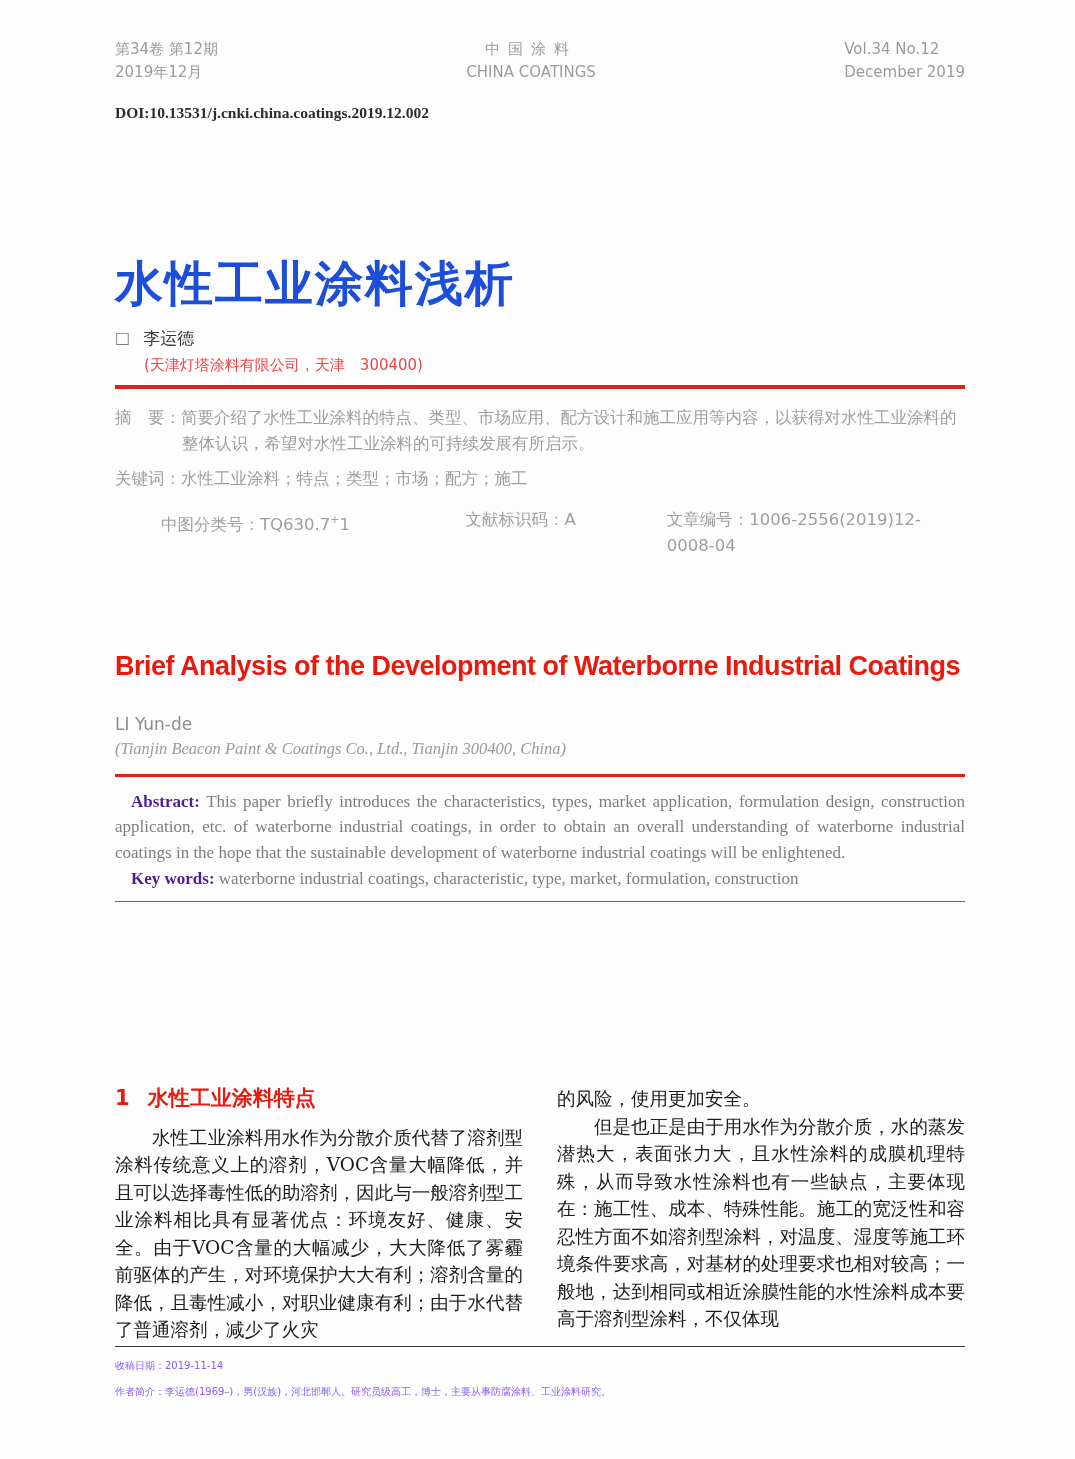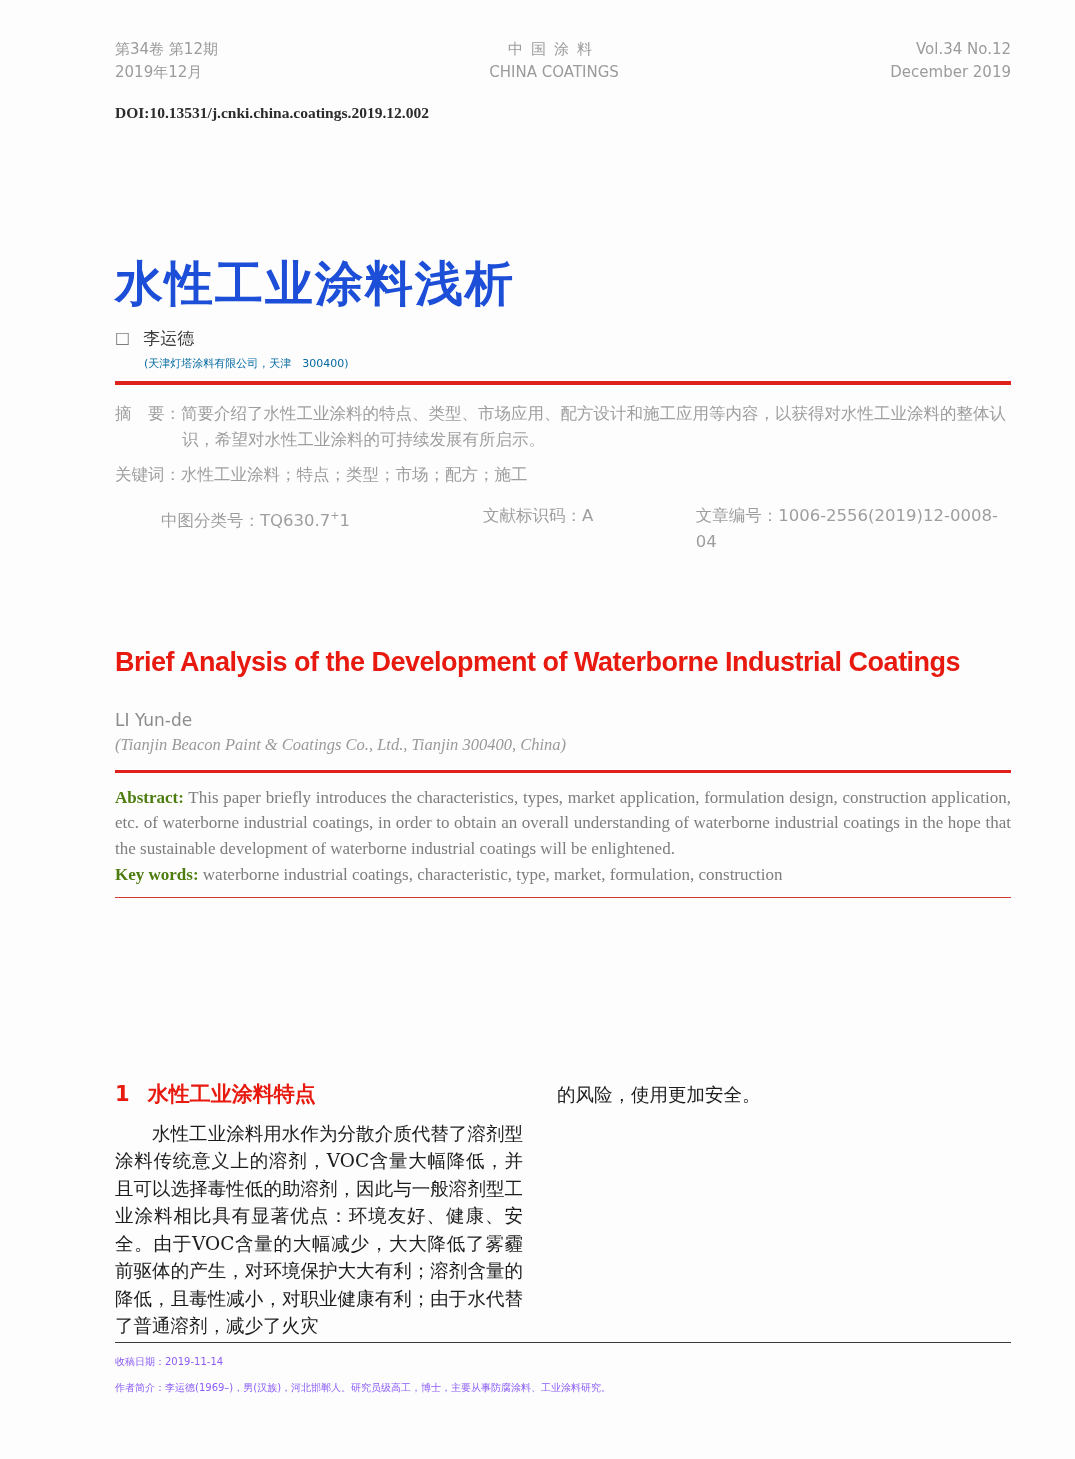--- a/index.html
+++ b/index.html
@@ -5,41 +5,41 @@
   * { margin:0; padding:0; box-sizing:border-box; }
   html,body { background:#e9e9e9; }
   .page {
     position:relative;
     width:1075px; height:1459px;
     margin:0 auto;
     background:#fdfdfd;
     overflow:hidden;
     font-family:"DejaVu Sans","Liberation Sans",sans-serif;
   }
-  .content { padding:38px 64px 0 115px; }
+  .content { padding:38px 110px 0 115px; }
 
   
   .jheader { display:flex; justify-content:space-between; color:#9b9b9b; font-size:15px; line-height:23px; }
   .jheader .jh-center { text-align:center; }
-  .jheader .jh-right { text-align:right; }
+  .jheader .jh-right { }
   .jh-cn-title { letter-spacing:8px; }
   .doi { margin-top:20px; font-family:"Liberation Serif","DejaVu Serif",serif; font-weight:bold; color:#2b2b2b; font-size:15.5px; }
 
   
   .title-cn {
     margin-top:135px;
     color:#1d4ed8;
     font-size:48px;
     font-weight:900;
     letter-spacing:2px;
     line-height:1.1;
   }
   .author-row { margin-top:17px; font-size:17px; color:#3c3c3c; display:flex; align-items:center; gap:13px; }
   .author-box { color:#7d7d7d; font-size:16px; line-height:1; }
-  .affil-cn { margin-top:6px; margin-left:29px; font-size:11px; color:#0369a1; }
+  .affil-cn { margin-top:6px; margin-left:29px; font-size:15px; color:#ef4444; }
   .rule-red-thick { margin-top:10px; height:4px; background:#e0201b; }
 
   
   .abs-cn { margin-top:16px; color:#9e9e9e; font-size:16.5px; line-height:26px; }
   .abs-hang { padding-left:67px; text-indent:-67px; }
   .abs-kw { margin-top:9px; }
   .abs-meta { margin-top:15px; display:flex;margin-left:46px; }
   .abs-meta .m1 { width:330px; }
   .abs-meta .m2 { width:218px; }
   sup { font-size:11px; }
@@ -54,21 +54,21 @@
     line-height:47px;
     letter-spacing:-0.5px;
     max-width:860px;
   }
   .author-en { margin-top:24px; color:#8d8d8d; font-size:17px; }
   .affil-en { margin-top:5px; color:#9a9a9a; font-size:16.5px; font-style:italic; font-family:"Liberation Serif","DejaVu Serif",serif; }
   .rule-red-mid { margin-top:15px; height:3px; background:#e0201b; }
 
   
   .abs-en { margin-top:12px; color:#7d7d7d; font-size:17px; line-height:25.5px; font-family:"Liberation Serif","DejaVu Serif",serif; text-align:justify; }
-  .abs-en b { color:#4d7c0f; }
+  .abs-en b { color:#4c1d95;margin-left:16px; }
   .abs-en .kw-line { margin-top:1px; }
   .rule-red-thin { margin-top:9px; height:1.5px; background:#d43a32; }
 
   
   .body-cols { margin-top:183px; display:flex; gap:34px; color:#1c1c1c; }
   .col { width:408px; font-family:"DejaVu Serif","Liberation Serif",serif; font-size:18.5px; line-height:27.5px; text-align:justify; }
   .sec-head { font-family:"DejaVu Sans","Liberation Sans",sans-serif; color:#e8190f; font-weight:bold; font-size:21px; margin-bottom:11px; display:flex; gap:18px; align-items:baseline; }
   .para-indent { text-indent:2em; }
 
   
@@ -143,20 +143,21 @@
     <div class="body-cols">
       <div class="col">
         <div class="sec-head">
           <span>1</span>
           <span>水性工业涂料特点</span>
         </div>
         <p class="para-indent">水性工业涂料用水作为分散介质代替了溶剂型涂料传统意义上的溶剂，VOC含量大幅降低，并且可以选择毒性低的助溶剂，因此与一般溶剂型工业涂料相比具有显著优点：环境友好、健康、安全。由于VOC含量的大幅减少，大大降低了雾霾前驱体的产生，对环境保护大大有利；溶剂含量的降低，且毒性减小，对职业健康有利；由于水代替了普通溶剂，减少了火灾</p>
       </div>
       <div class="col">
         <p>的风险，使用更加安全。</p>
+        <p class="para-indent">但是也正是由于用水作为分散介质，水的蒸发潜热大，表面张力大，且水性涂料的成膜机理特殊，从而导致水性涂料也有一些缺点，主要体现在：施工性、成本、特殊性能。施工的宽泛性和容忍性方面不如溶剂型涂料，对温度、湿度等施工环境条件要求高，对基材的处理要求也相对较高；一般地，达到相同或相近涂膜性能的水性涂料成本要高于溶剂型涂料，不仅体现</p>
       </div>
     </div>
 
     <div class="footnote-rule"></div>
     <div class="footnote">
       <div>
         <span>收稿日期：</span><span>2019-11-14</span>
       </div>
       <div>
         <span>作者简介：</span><span>李运德(1969–)，男(汉族)，河北邯郸人。研究员级高工，博士，主要从事防腐涂料、工业涂料研究。</span>

